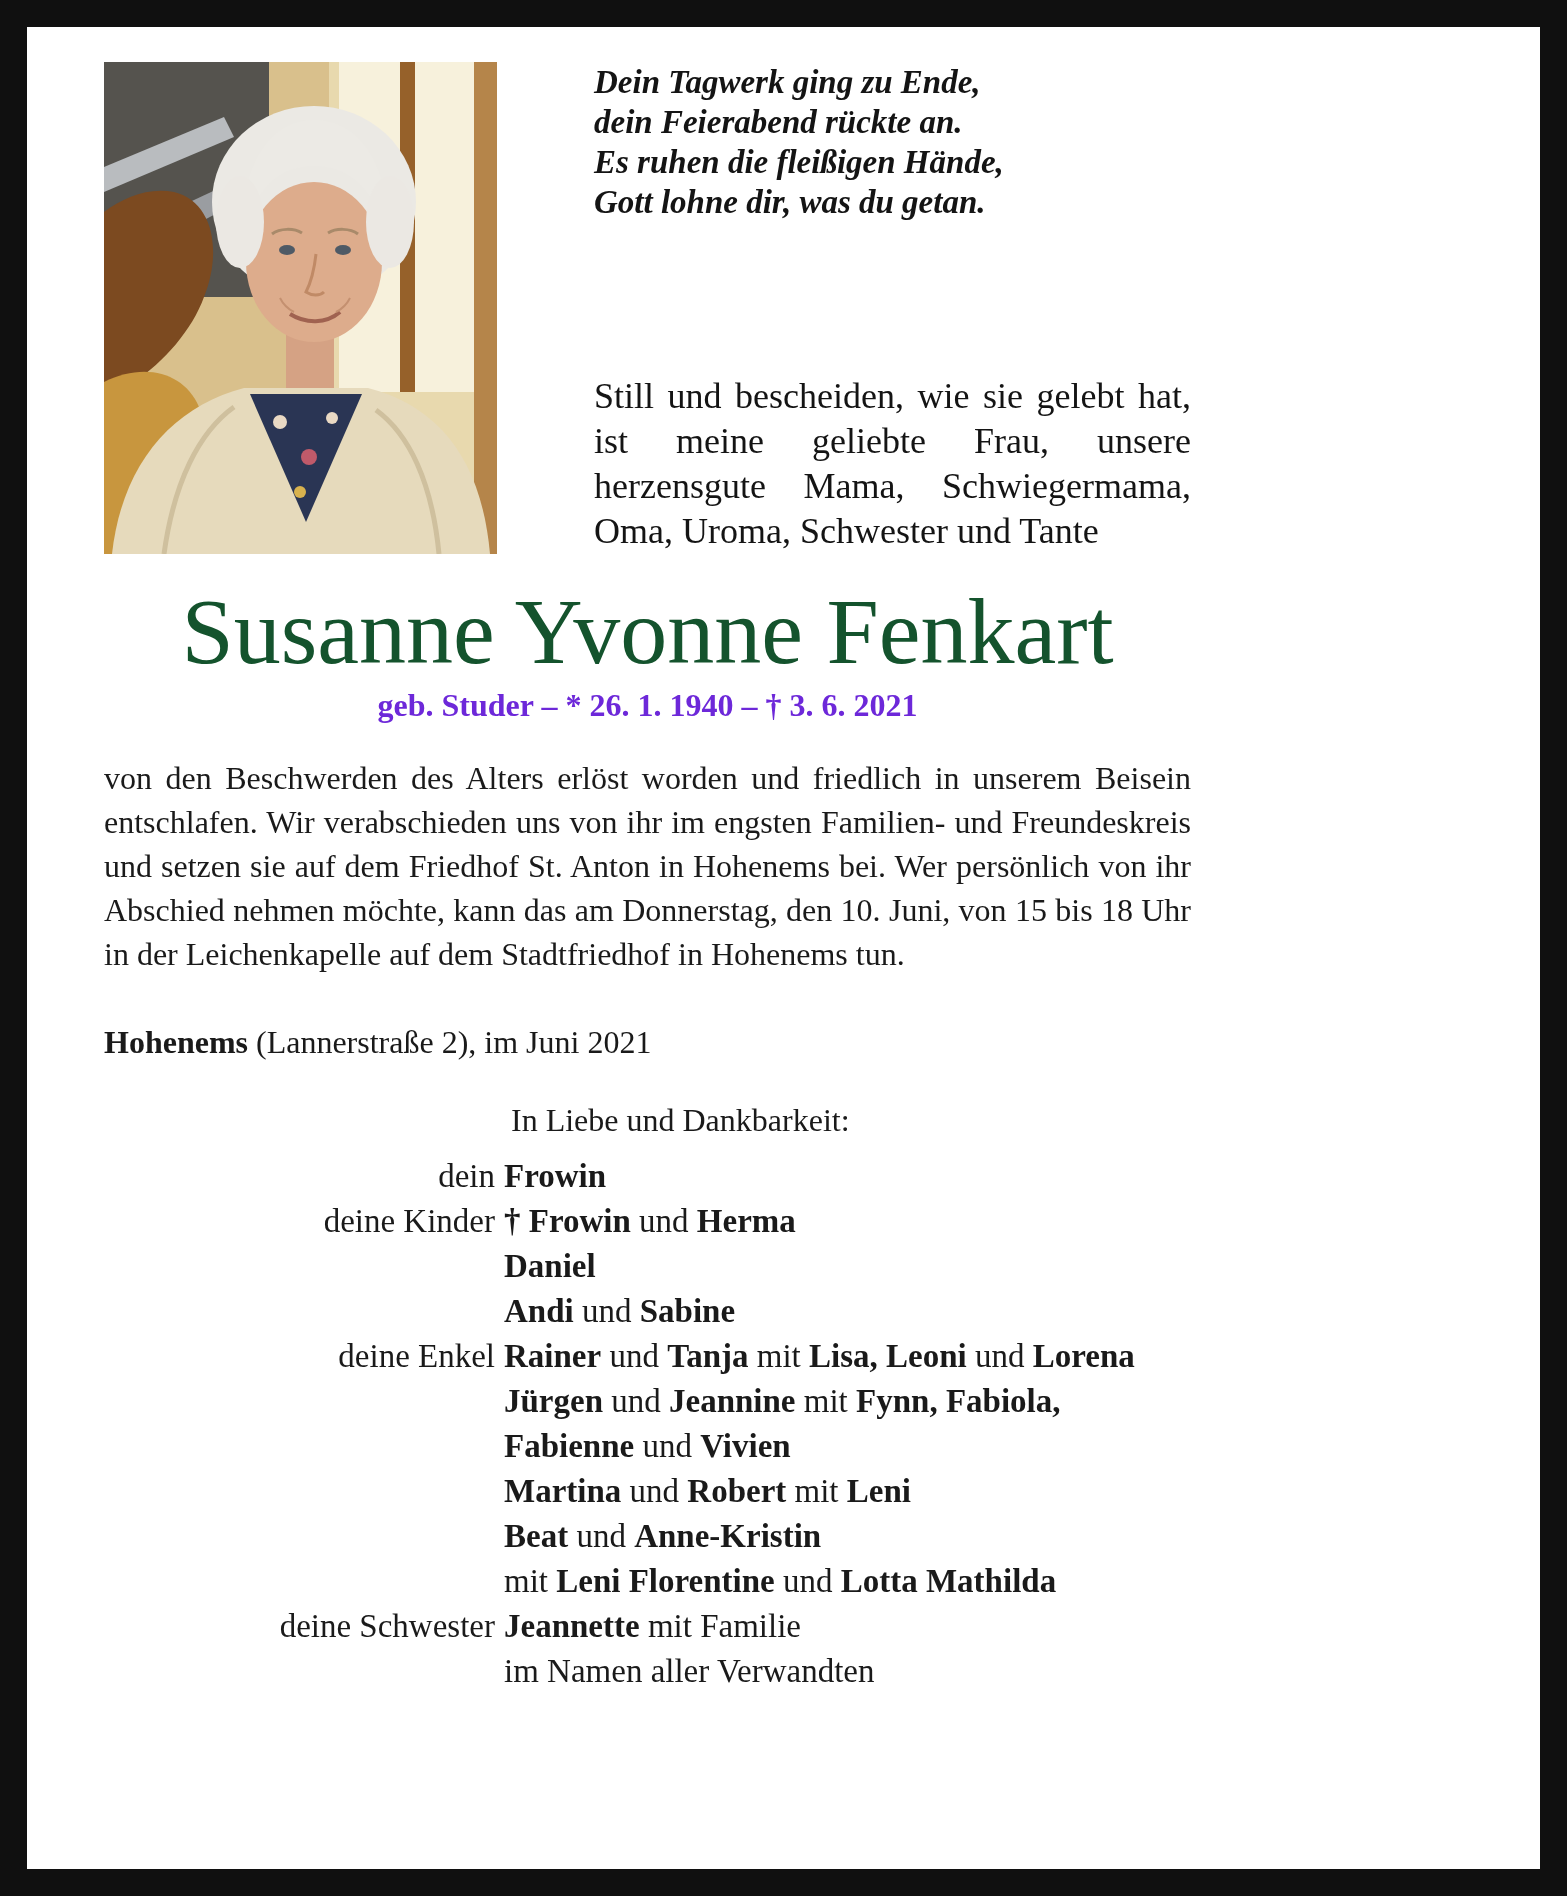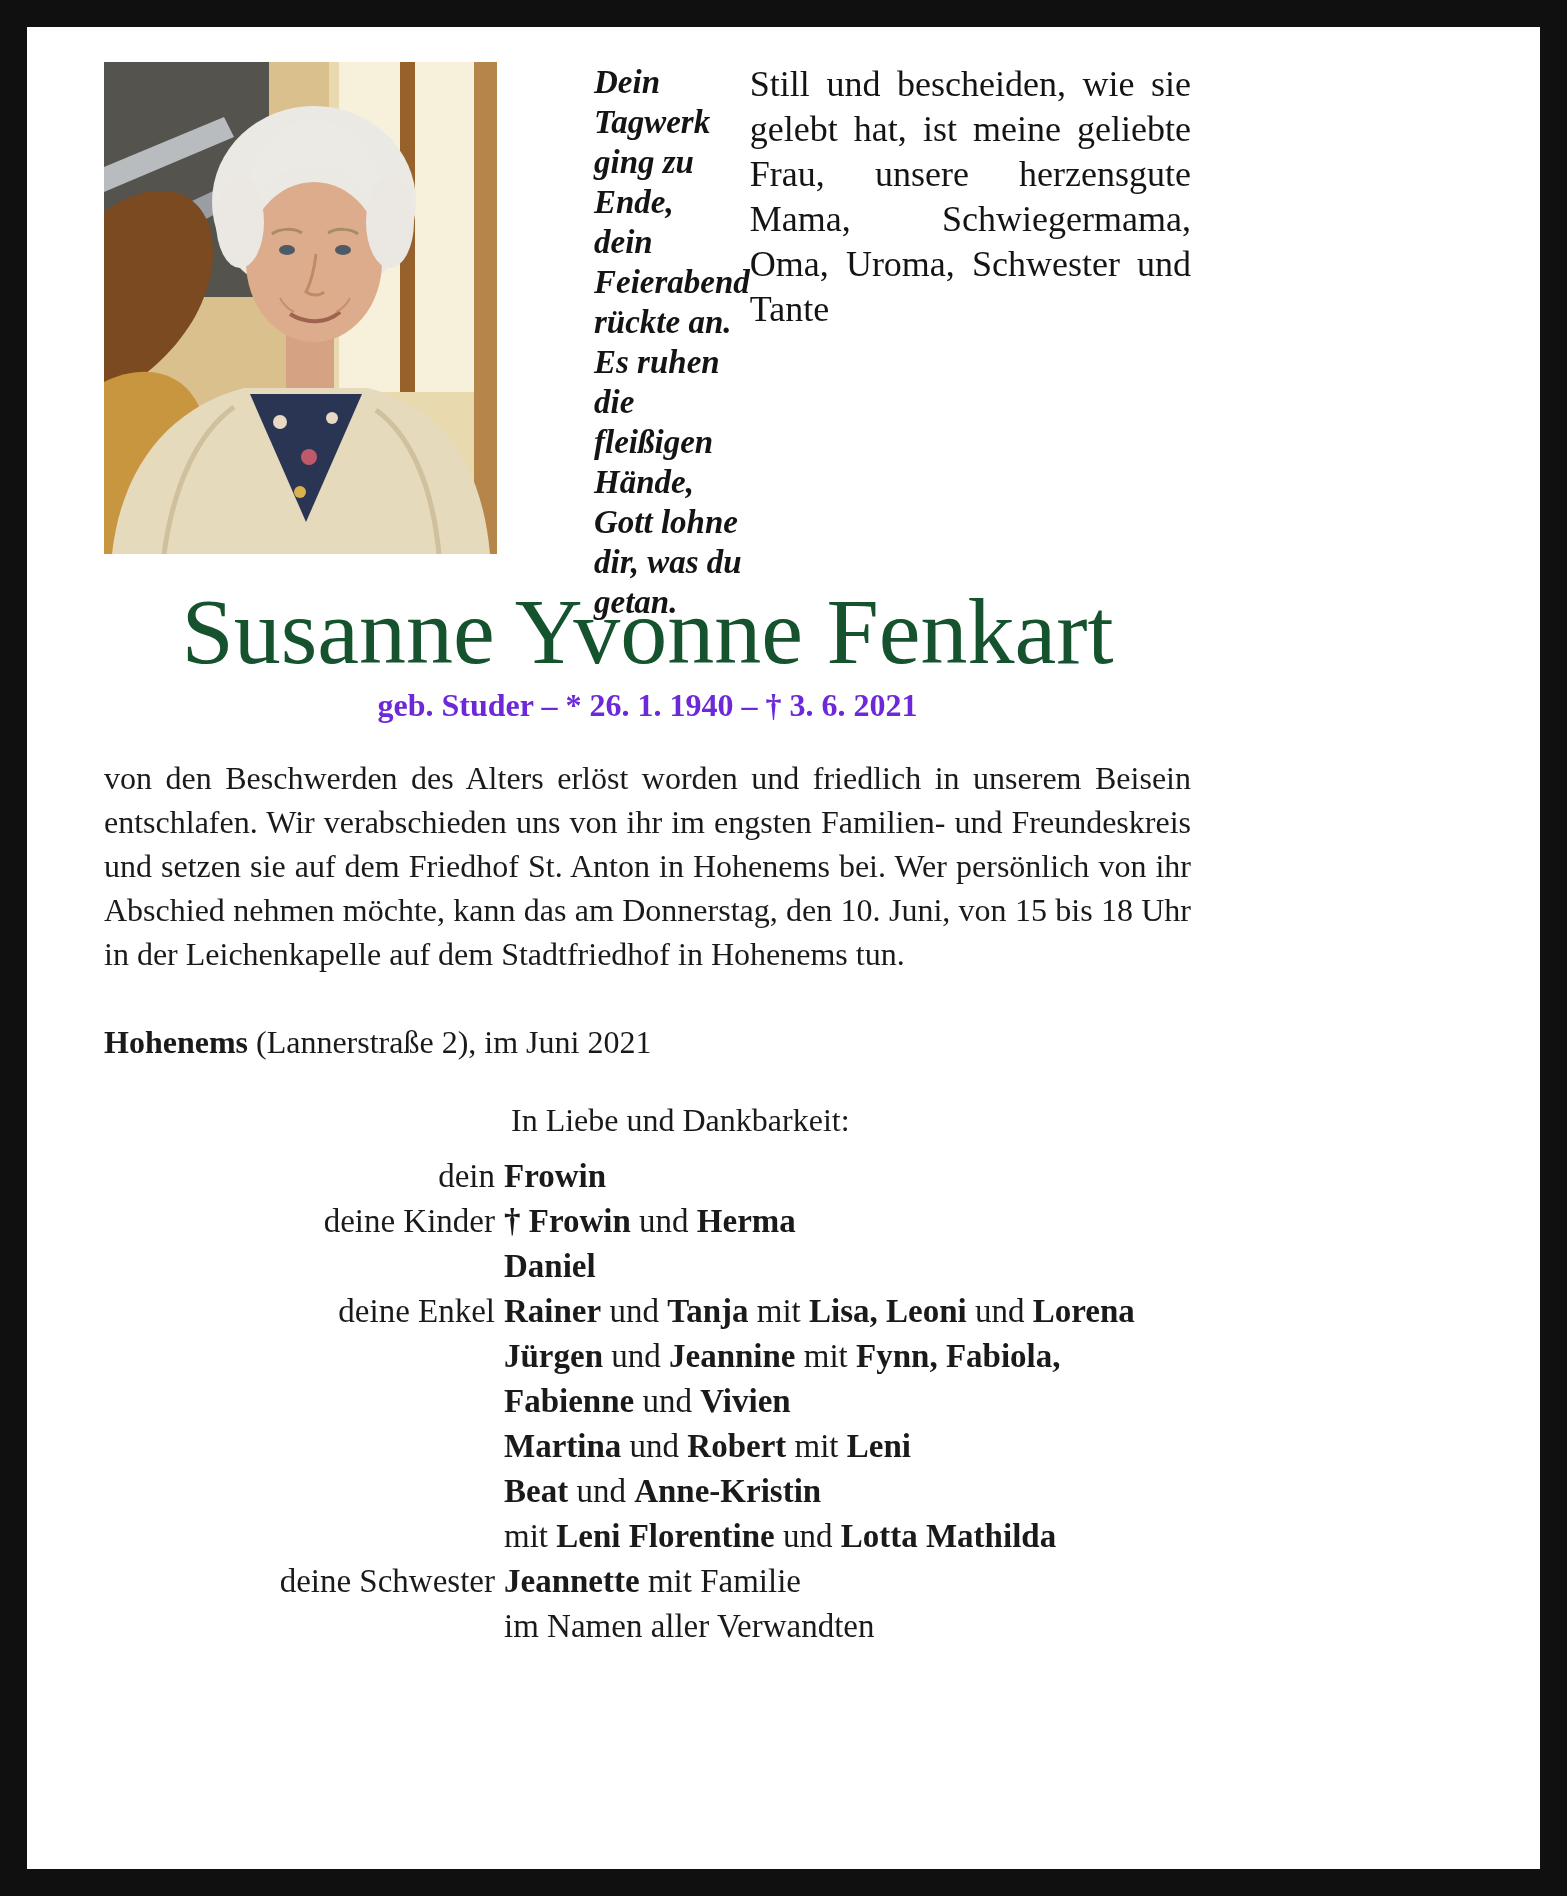--- a/index.html
+++ b/index.html
@@ -26,21 +26,21 @@
     width:393px; height:492px;
     flex:none;
     overflow:hidden;
     background:#d9c08c;
   }
   .photo svg { display:block; }
   .top-right {
     margin-left:97px;
     flex:1;
     height:492px;
-    display:flex; flex-direction:row; justify-content:space-between;
+    display:flex; flex-direction:column; justify-content:space-between;
   }
   .poem {
     font-style:italic;
     font-weight:bold;
     font-size:33px;
     line-height:40px;
     color:#141414;
   }
   .intro {
     font-size:36px;
@@ -174,20 +174,21 @@
           <span class="fnames"><b>† Frowin</b><span> und </span><b>Herma</b></span>
         </div>
 
         <div class="frow">
           <span class="flabel"></span>
           <span class="fnames"><b>Daniel</b></span>
         </div>
 
         <div class="frow">
           <span class="flabel"></span>
+          <span class="fnames"><b>Andi</b><span> und </span><b>Sabine</b></span>
         </div>
 
         <div class="frow">
           <span class="flabel">deine Enkel</span>
           <span class="fnames"><b>Rainer</b><span> und </span><b>Tanja</b><span> mit </span><b>Lisa, Leoni</b><span> und </span><b>Lorena</b></span>
         </div>
 
         <div class="frow">
           <span class="flabel"></span>
           <span class="fnames"><b>Jürgen</b><span> und </span><b>Jeannine</b><span> mit </span><b>Fynn, Fabiola,</b></span>

